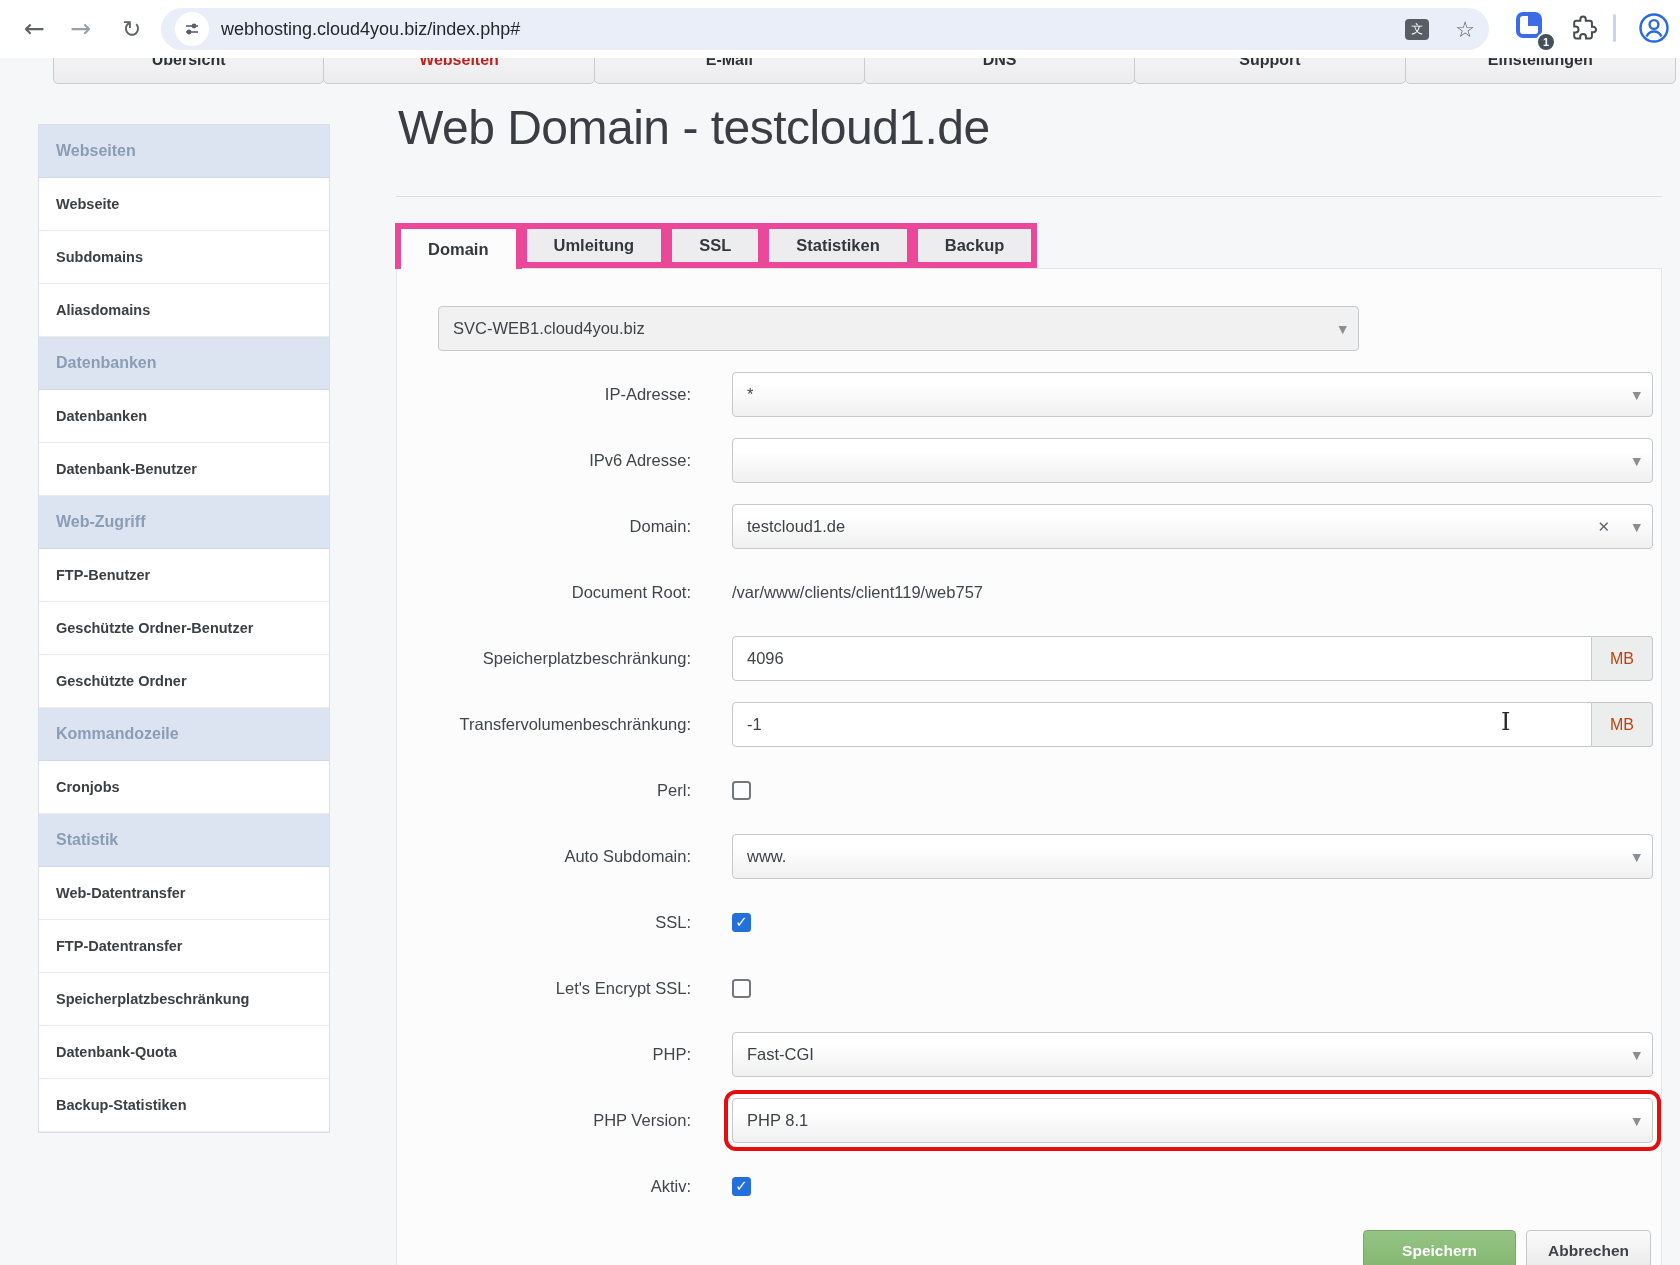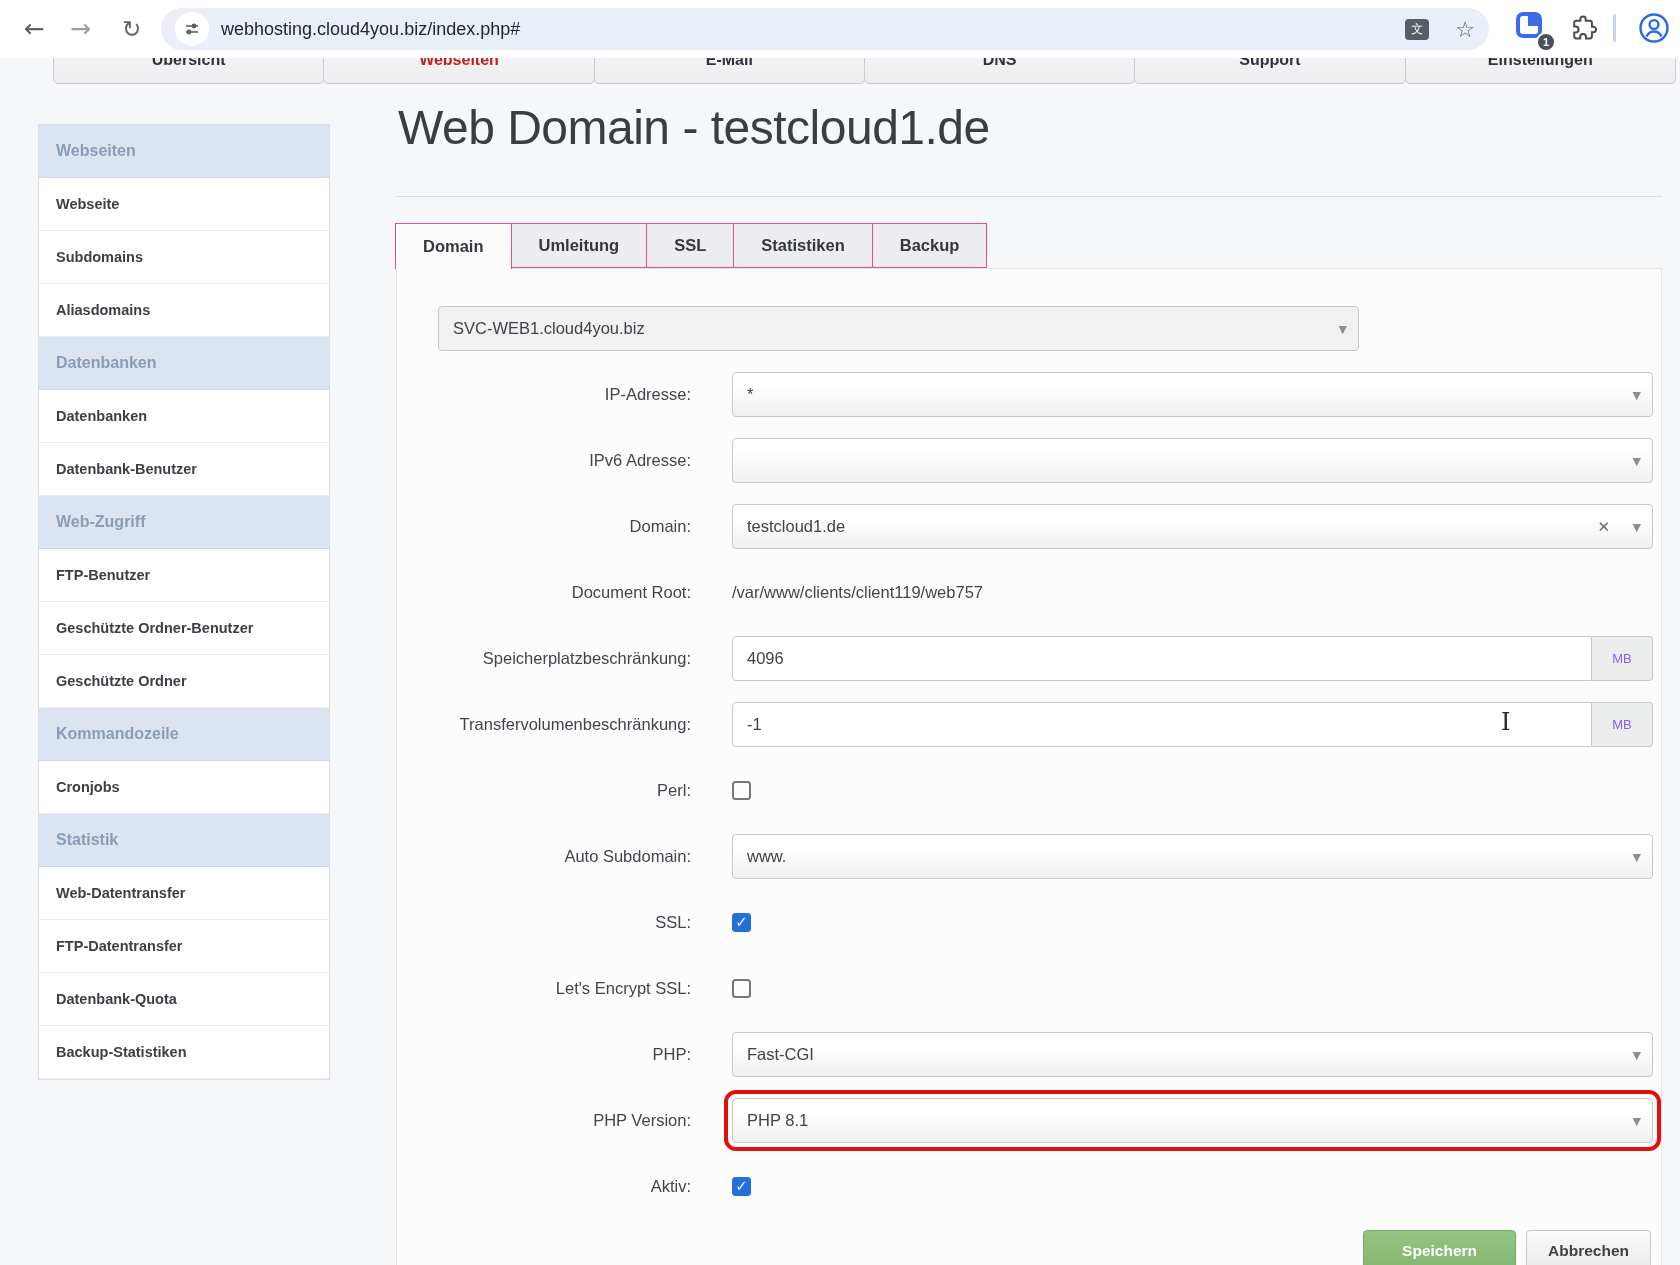--- a/index.html
+++ b/index.html
@@ -46,21 +46,21 @@
              padding:17px 17px; border-bottom:1px solid #cfd8e6; }
   .sb-item { background:#ffffff; color:#3b4045; font-weight:bold; font-size:14.5px;
              padding:18px 17px; border-bottom:1px solid #ececef; cursor:pointer; }
 
   
   .title { position:absolute; left:398px; top:100px; font-size:48px; font-weight:400;
            color:#3a3e44; letter-spacing:-0.5px; }
   .titlerule { position:absolute; left:396px; top:196px; width:1266px; height:1px; background:#dcdee2; }
 
   .mtabs { position:absolute; left:396px; top:223px; display:flex; z-index:5; }
-  .mtab { height:45px; padding:0 27px; background:#ededf0; border:1px solid #ec4899; margin-left:-1px;
+  .mtab { height:45px; padding:0 27px; background:#ededf0; border:6px solid #ec4899; margin-left:-1px;
           display:flex; align-items:center; font-size:16.5px; font-weight:bold; color:#33383d; cursor:pointer; }
   .mtab.active { background:#fcfcfd; border-bottom:none; height:46px; z-index:6; }
 
   .panel { position:absolute; left:396px; top:268px; width:1266px; height:997px;
            background:#fcfcfd; border:1px solid #e3e5e9; border-bottom:none; }
   .form { padding-top:37px; }
   .frow { display:flex; height:45px; margin-bottom:21px; }
   .frow label { width:294px; text-align:right; line-height:45px; font-size:16.5px; color:#40454b; }
   .ctrl { margin-left:41px; width:921px; position:relative; display:flex; }
 
@@ -68,21 +68,21 @@
          background:linear-gradient(#ffffff 30%, #f0f0f1); padding:0 44px 0 14px;
          font-size:16.5px; color:#3f4348; line-height:43px; position:relative; cursor:pointer;
          white-space:nowrap; overflow:hidden; }
   .sel .arr { position:absolute; right:11px; top:0; line-height:45px; font-size:11px; color:#8a8f94; }
   .sel.grey { background:#f1f1f2; }
   .sel .clr { position:absolute; right:42px; top:0; line-height:45px; font-size:15px; color:#63686e; font-weight:bold; cursor:pointer; }
 
   .txtin { height:45px; border:1px solid #c6c9cc; border-radius:4px 0 0 4px;
            background:#ffffff; padding:0 14px; font-size:16.5px; color:#3f4348; line-height:43px; flex:1; }
   .addon { width:61px; height:45px; border:1px solid #c6c9cc; border-left:none; border-radius:0 4px 4px 0;
-           background:#eceded; color:#8b5cf6; font-size:13px; display:flex; align-items:center; justify-content:center; }
+           background:#eceded; color:#c2410c; font-size:16px; display:flex; align-items:center; justify-content:center; }
 
   .statictext { line-height:45px; font-size:16.5px; color:#40454b; }
 
   .cb { width:19px; height:19px; margin-top:13px; border:2px solid #73787d; border-radius:3.5px; background:#fdfdfe; cursor:pointer; }
   .cb.on { border:none; background:#2370dd; color:#ffffff; font-size:15px; font-weight:bold;
            text-align:center; line-height:19px; }
 
   .ring { outline:4px solid #e50e0e; outline-offset:4px; border-radius:4px; }
 
   .btnrow { display:flex; justify-content:flex-end; gap:10px; padding-right:10px; margin-top:7px; }
@@ -155,20 +155,21 @@
   <div class="sb-item">Datenbank-Benutzer</div>
   <div class="sb-head">Web-Zugriff</div>
   <div class="sb-item">FTP-Benutzer</div>
   <div class="sb-item">Geschützte Ordner-Benutzer</div>
   <div class="sb-item">Geschützte Ordner</div>
   <div class="sb-head">Kommandozeile</div>
   <div class="sb-item">Cronjobs</div>
   <div class="sb-head">Statistik</div>
   <div class="sb-item">Web-Datentransfer</div>
   <div class="sb-item">FTP-Datentransfer</div>
+  <div class="sb-item">Speicherplatzbeschränkung</div>
   <div class="sb-item">Datenbank-Quota</div>
   <div class="sb-item">Backup-Statistiken</div>
 </div>
 
 <h1 class="title">Web Domain - testcloud1.de</h1>
 <div class="titlerule"></div>
 
 <div class="mtabs">
   <div class="mtab active">Domain</div>
   <div class="mtab">Umleitung</div>

